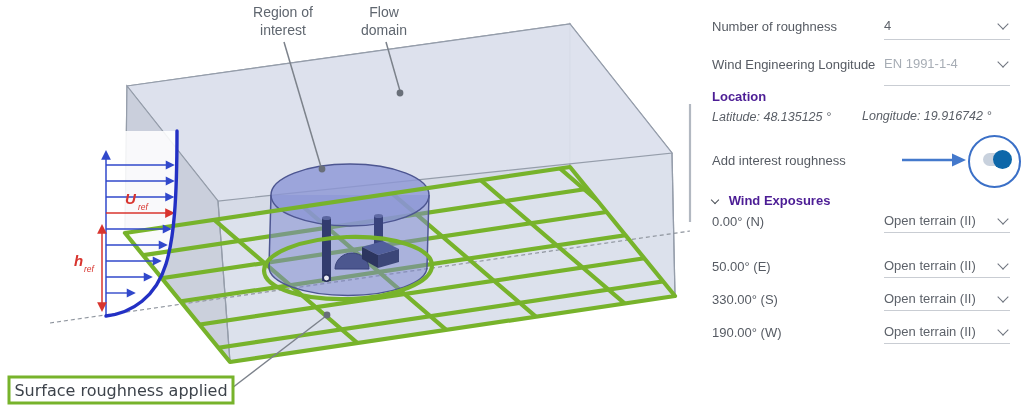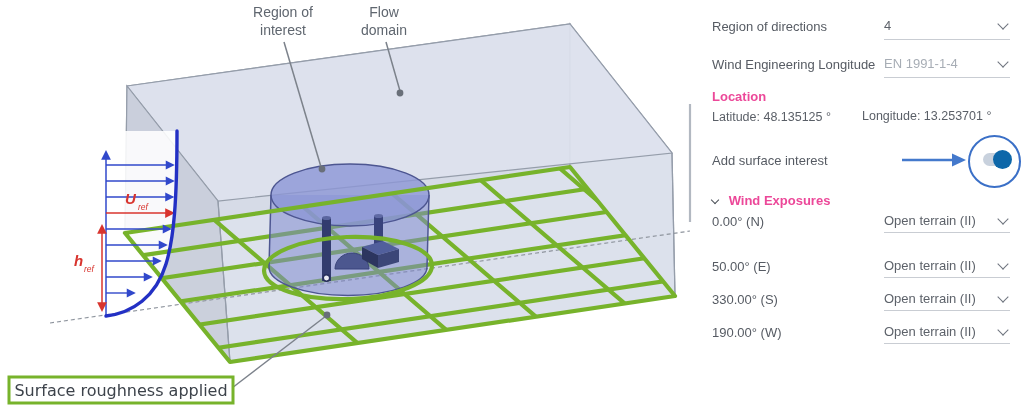--- a/index.html
+++ b/index.html
@@ -16,22 +16,22 @@
   .ctrl{position:absolute;left:172px;top:0;width:126px;display:flex;
         justify-content:space-between;align-items:center;
         border-bottom:1px solid #c9cdd3;}
   .val{font-size:13px;color:#5d626a;}
   .val.disabled{color:#a7adb5;}
   .chev{width:7px;height:7px;border-right:1.7px solid #6e747e;
         border-bottom:1.7px solid #6e747e;transform:rotate(45deg);
         margin:-3px 3px 0 0;flex:0 0 auto;}
   .chev.small{width:5px;height:5px;border-color:#4a4f57;margin:0 7px 2px 0;
         display:inline-block;transform:rotate(45deg);}
-  .heading{position:absolute;left:12px;font-size:13px;font-weight:bold;color:#ec4899;}
-  .coord{font-size:12.5px;color:#5a5f67;}
+  .heading{position:absolute;left:12px;font-size:13px;font-weight:bold;color:#4c1d95;}
+  .coord{font-size:12.5px;font-style:italic;color:#5a5f67;}
   .toggle{position:absolute;left:983px;top:153px;width:24px;height:13px;
           border-radius:7px;background:#c8d1dd;}
   .knob{position:absolute;right:-5px;top:-3px;width:19px;height:19px;
         border-radius:50%;background:#0d67a9;}
   .halo{position:absolute;left:968px;top:135px;width:49px;height:49px;
         border:2.5px solid #3b70c7;border-radius:50%;}
   .ptr{position:absolute;left:901px;top:152px;}
 </style>
 </head>
 <body>
@@ -144,44 +144,44 @@
       <text class="callout" x="121" y="396" font-size="16" fill="#3d434b" text-anchor="middle">Surface roughness applied</text>
     </g>
 
     <line x1="690" y1="104" x2="690" y2="222" stroke="#b2b8c1" stroke-width="2.2"></line>
   </svg>
 
   
   <div class="panel">
 
     <div class="row" style="top:18px">
-      <span class="lab">Region of directions</span>
+      <span class="lab">Number of roughness</span>
       <div class="ctrl" style="padding-bottom:6px">
         <span class="val">4</span>
         <span class="chev"></span>
       </div>
     </div>
 
     <div class="row" style="top:56px">
       <span class="lab">Wind Engineering Longitude</span>
-      <div class="ctrl" style="padding-bottom:6px">
+      <div class="ctrl" style="padding-bottom:14px">
         <span class="val disabled">EN 1991-1-4</span>
         <span class="chev"></span>
       </div>
     </div>
 
     <div class="heading" style="top:89px">Location</div>
 
     <div class="row" style="top:109px">
       <span class="coord">Latitude: 48.135125 °</span>
-      <span class="coord" style="position:absolute;left:150px">Longitude: 13.253701 °</span>
+      <span class="coord" style="position:absolute;left:150px">Longitude: 19.916742 °</span>
     </div>
 
     <div class="row" style="top:152px">
-      <span class="lab">Add surface interest</span>
+      <span class="lab">Add interest roughness</span>
     </div>
 
     <div class="heading" style="top:193px">
       <span class="chev small"></span>
       <span>Wind Exposures</span>
     </div>
 
     <div class="row" style="top:213px">
       <span class="lab">0.00° (N)</span>
       <div class="ctrl" style="padding-bottom:4px">

